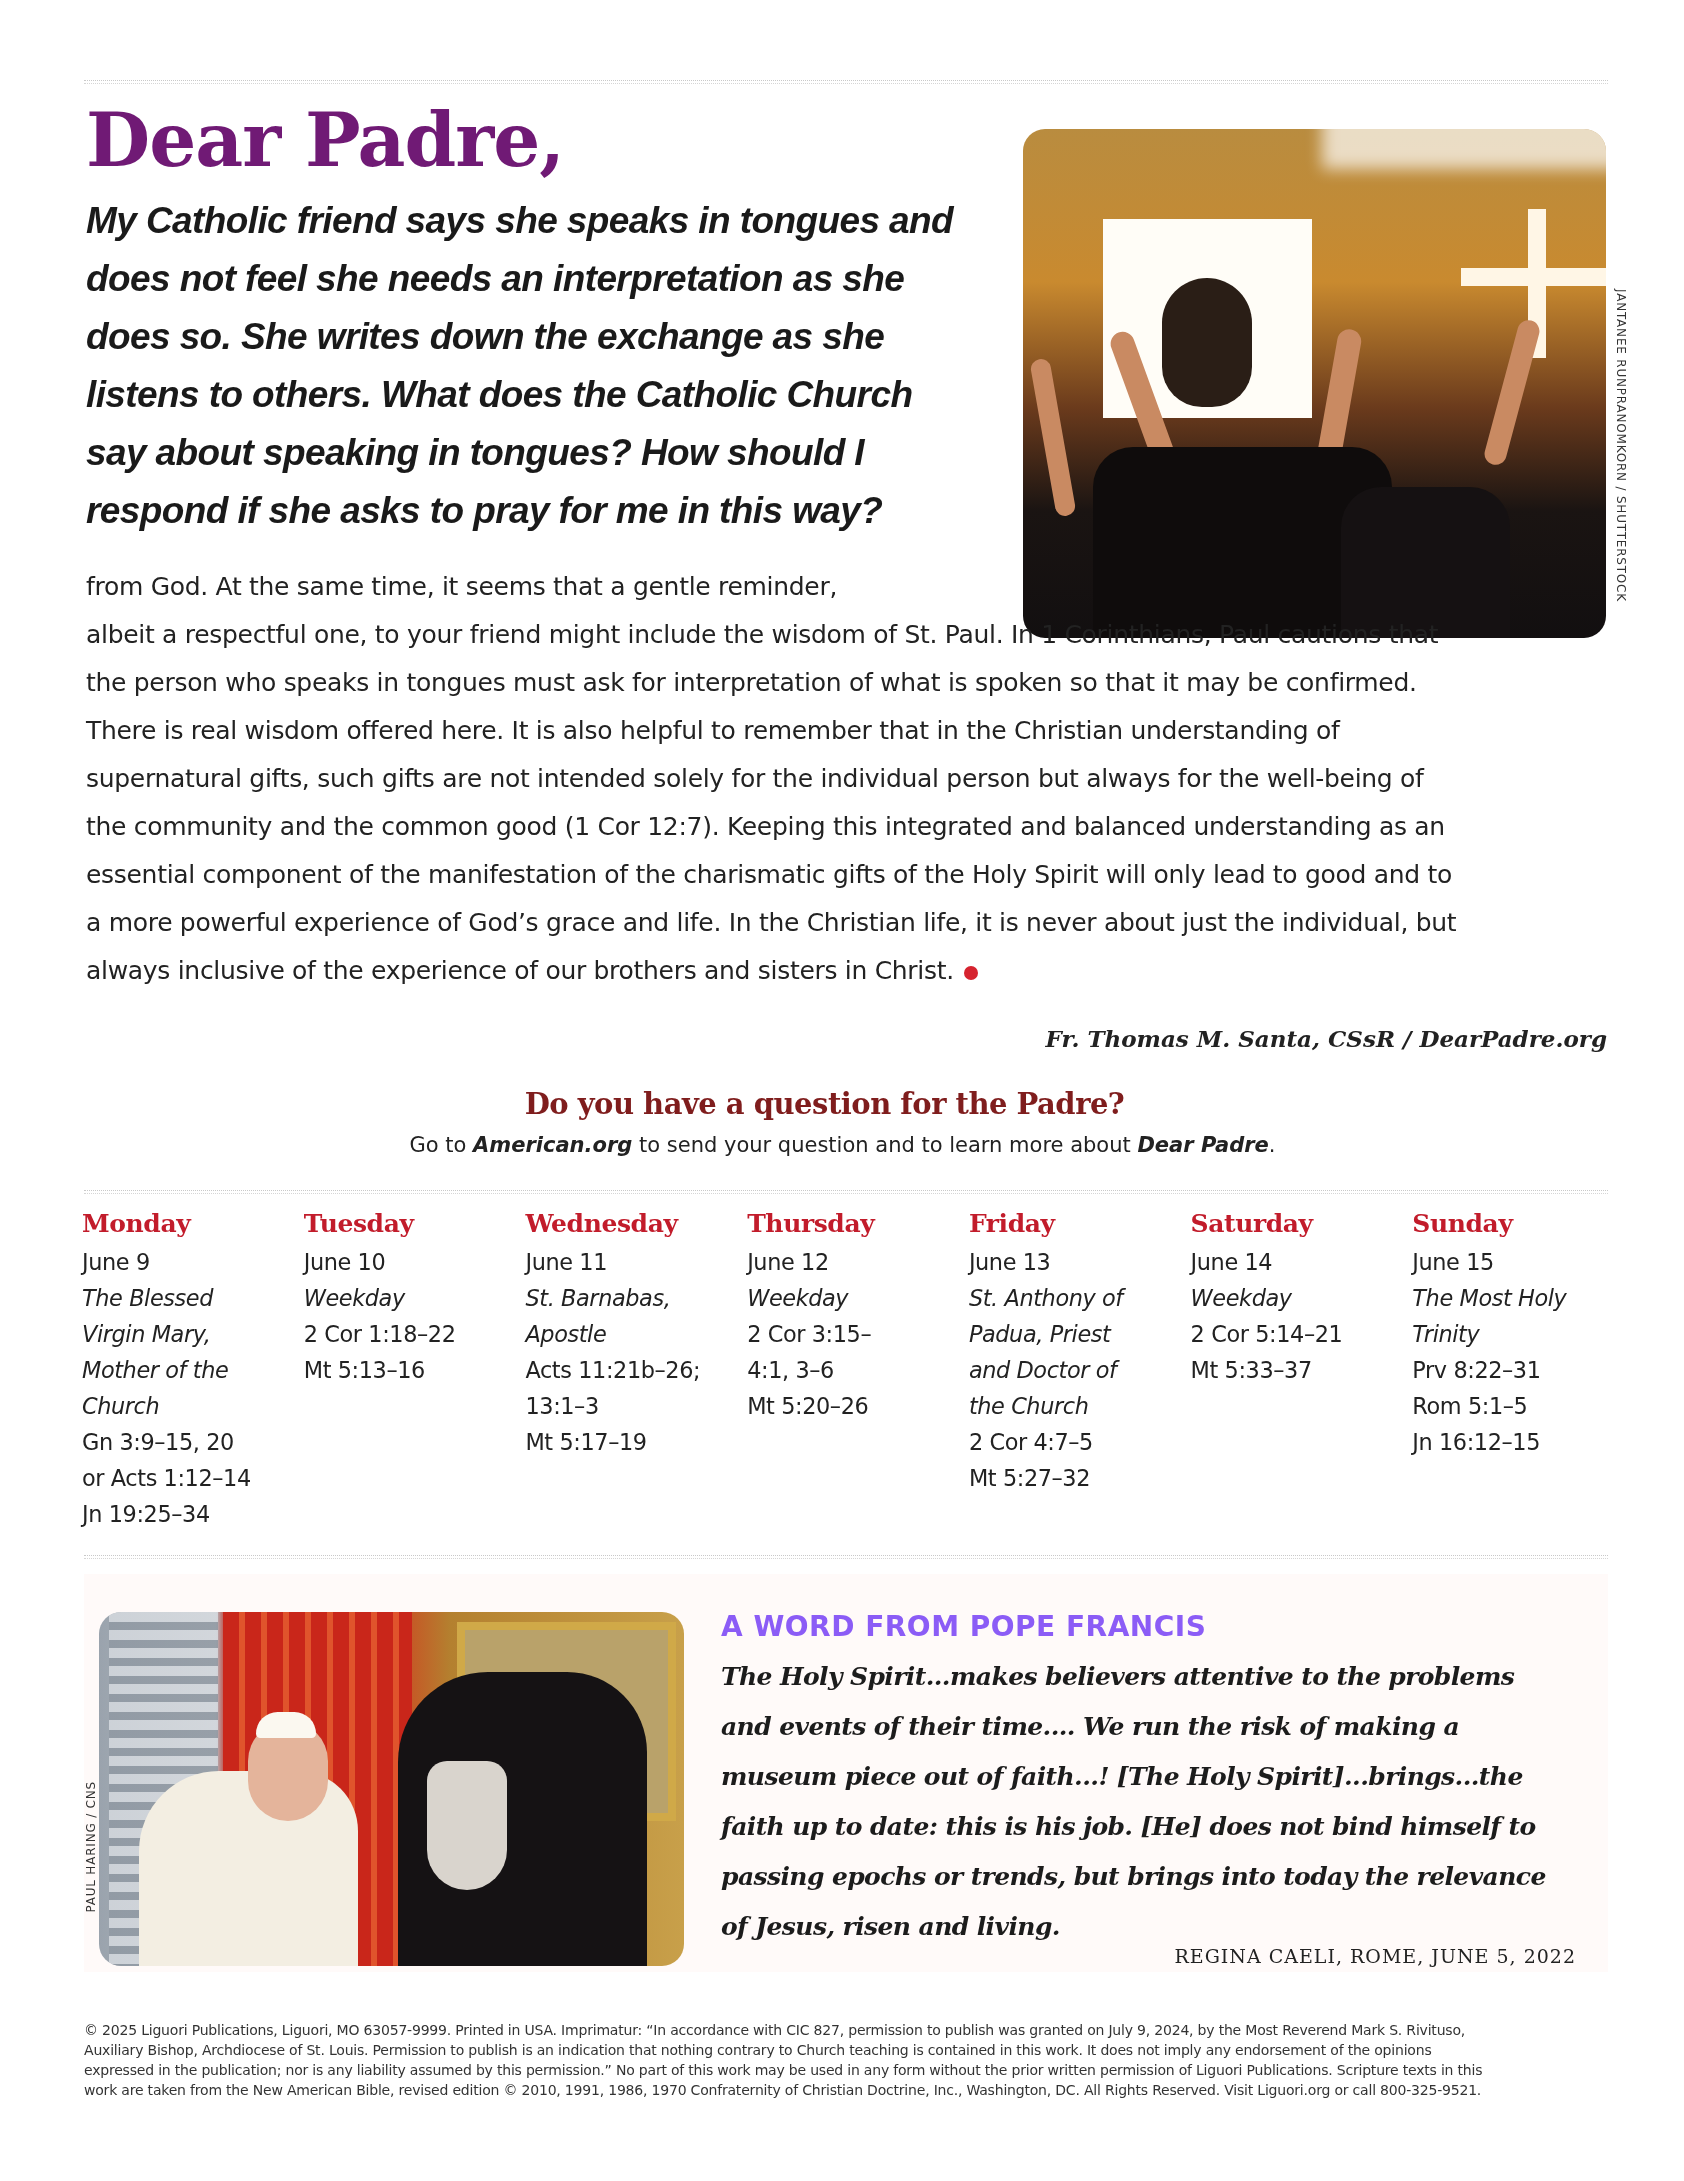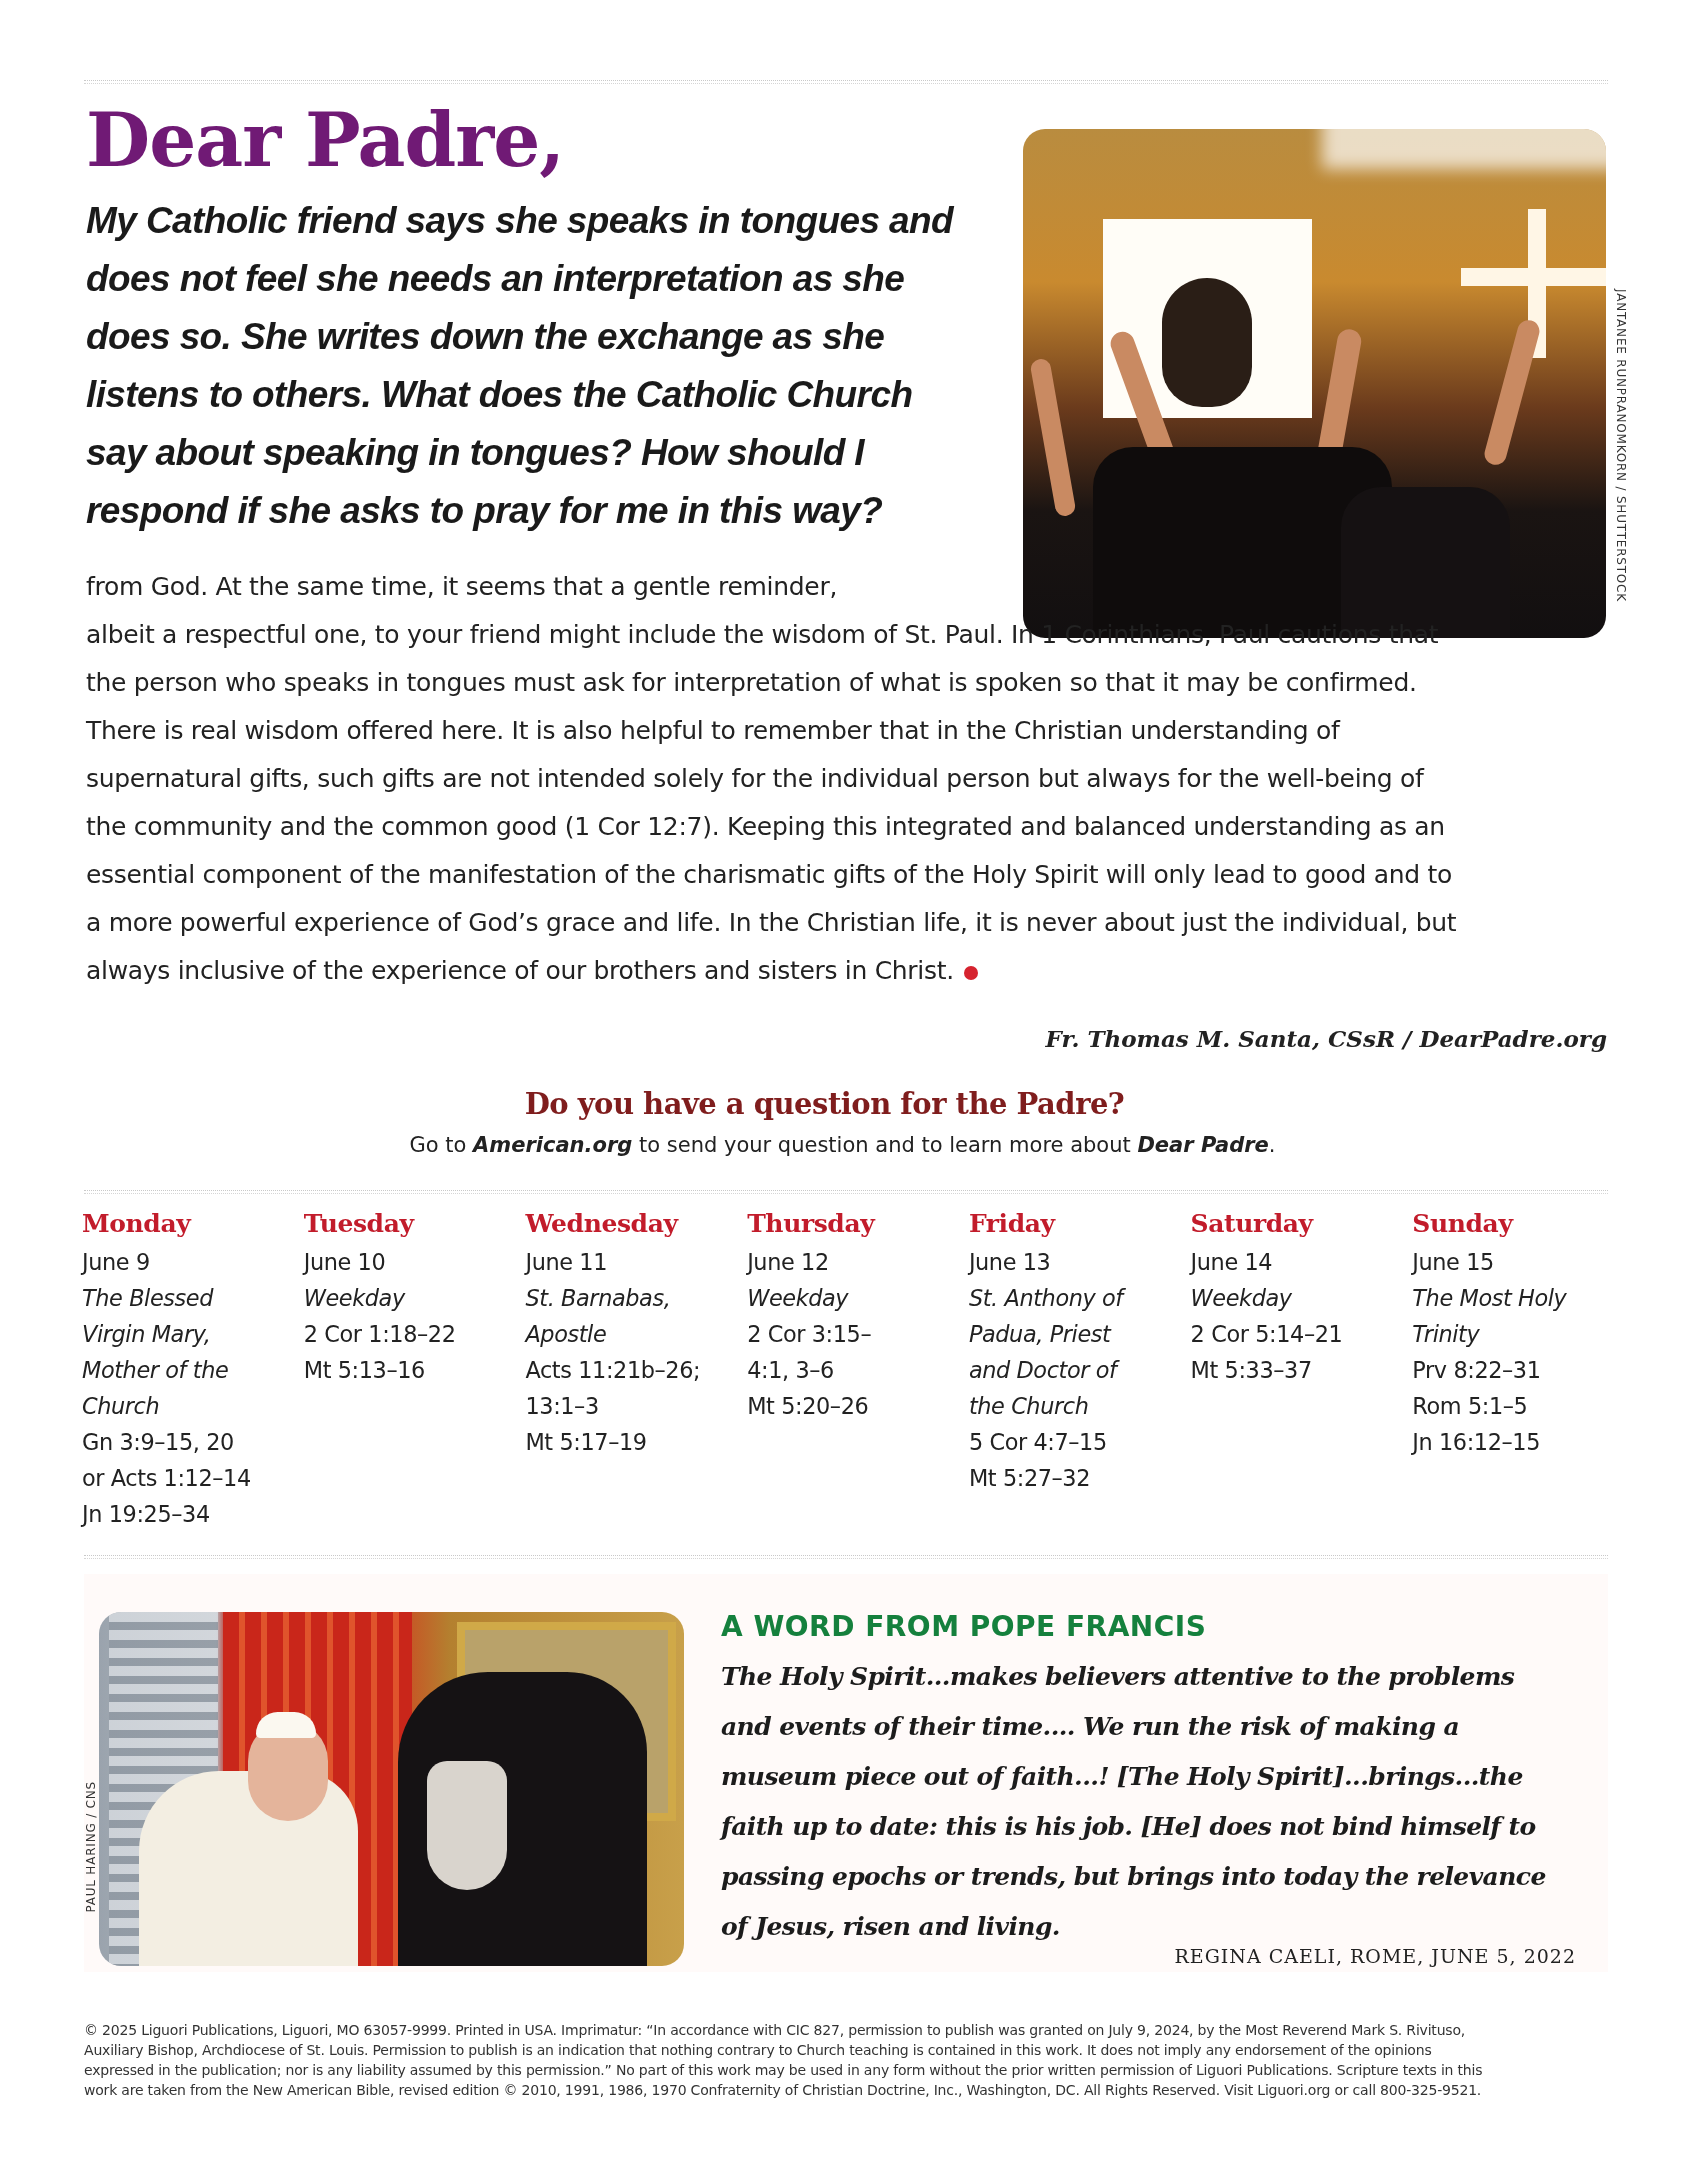--- a/index.html
+++ b/index.html
@@ -61,21 +61,21 @@
   .photo2 .icon-frame { position: absolute; left: 358px; top: 10px; width: 219px; height: 199px; background: #b9a26a; border: 8px solid #d0a948; }
   .photo2 .pope { position: absolute; left: 40px; top: 159px; width: 219px; height: 199px; background: #f3eee2; border-radius: 80px 60px 0 0; }
   .photo2 .pope-head { position: absolute; left: 149px; top: 109px; width: 80px; height: 100px; background: #e4b49b; border-radius: 40px; }
   .photo2 .zucchetto { position: absolute; left: 157px; top: 100px; width: 60px; height: 26px; background: #fbf8f0; border-radius: 30px 30px 6px 6px; }
   .photo2 .patriarch { position: absolute; left: 299px; top: 60px; width: 249px; height: 299px; background: #151214; border-radius: 90px 80px 0 0; }
   .photo2 .beard { position: absolute; left: 328px; top: 149px; width: 80px; height: 129px; background: #d9d4cd; border-radius: 20px 20px 40px 40px; }
   .credit2 { position: absolute; left: 84px; top: 1781px; writing-mode: vertical-rl; transform: rotate(180deg);
              font-family: "DejaVu Sans", sans-serif; font-size: 12px; color: #333; letter-spacing: 0.8px; }
 
   .pope-title { position: absolute; left: 721px; top: 1610px; font-family: "DejaVu Sans", sans-serif; font-weight: bold;
-                font-size: 28px; color: #15803d; letter-spacing: 0.5px; }
+                font-size: 28px; color: #8b5cf6; letter-spacing: 0.5px; }
   .pope-quote { position: absolute; left: 721px; top: 1652px; width: 876px; font-family: "DejaVu Serif", serif;
                 font-style: italic; font-weight: bold; font-size: 25px; line-height: 50px; color: #1c1c1c; letter-spacing: -0.6px; }
   .pope-quote .line { display: block; white-space: nowrap; }
   .pope-source { position: absolute; right: 109px; top: 1945px; font-family: "DejaVu Serif", serif;
                  font-size: 19px; color: #222; letter-spacing: 1px; }
 
   .footer { position: absolute; left: 84px; top: 2020px; width: 1532px; font-family: "DejaVu Sans", sans-serif;
             font-size: 14px; line-height: 20px; color: #333; letter-spacing: -0.2px; }
   .footer .line { display: block; white-space: nowrap; }
 </style>
@@ -166,21 +166,21 @@
     <div>4:1, 3–6</div>
     <div>Mt 5:20–26</div>
   </div>
   <div class="day">
     <div class="day-name">Friday</div>
     <div>June 13</div>
     <div class="feast">St. Anthony of</div>
     <div class="feast">Padua, Priest</div>
     <div class="feast">and Doctor of</div>
     <div class="feast">the Church</div>
-    <div>5 Cor 4:7–15</div>
+    <div>2 Cor 4:7–5</div>
     <div>Mt 5:27–32</div>
   </div>
   <div class="day">
     <div class="day-name">Saturday</div>
     <div>June 14</div>
     <div class="feast">Weekday</div>
     <div>2 Cor 5:14–21</div>
     <div>Mt 5:33–37</div>
   </div>
   <div class="day">

